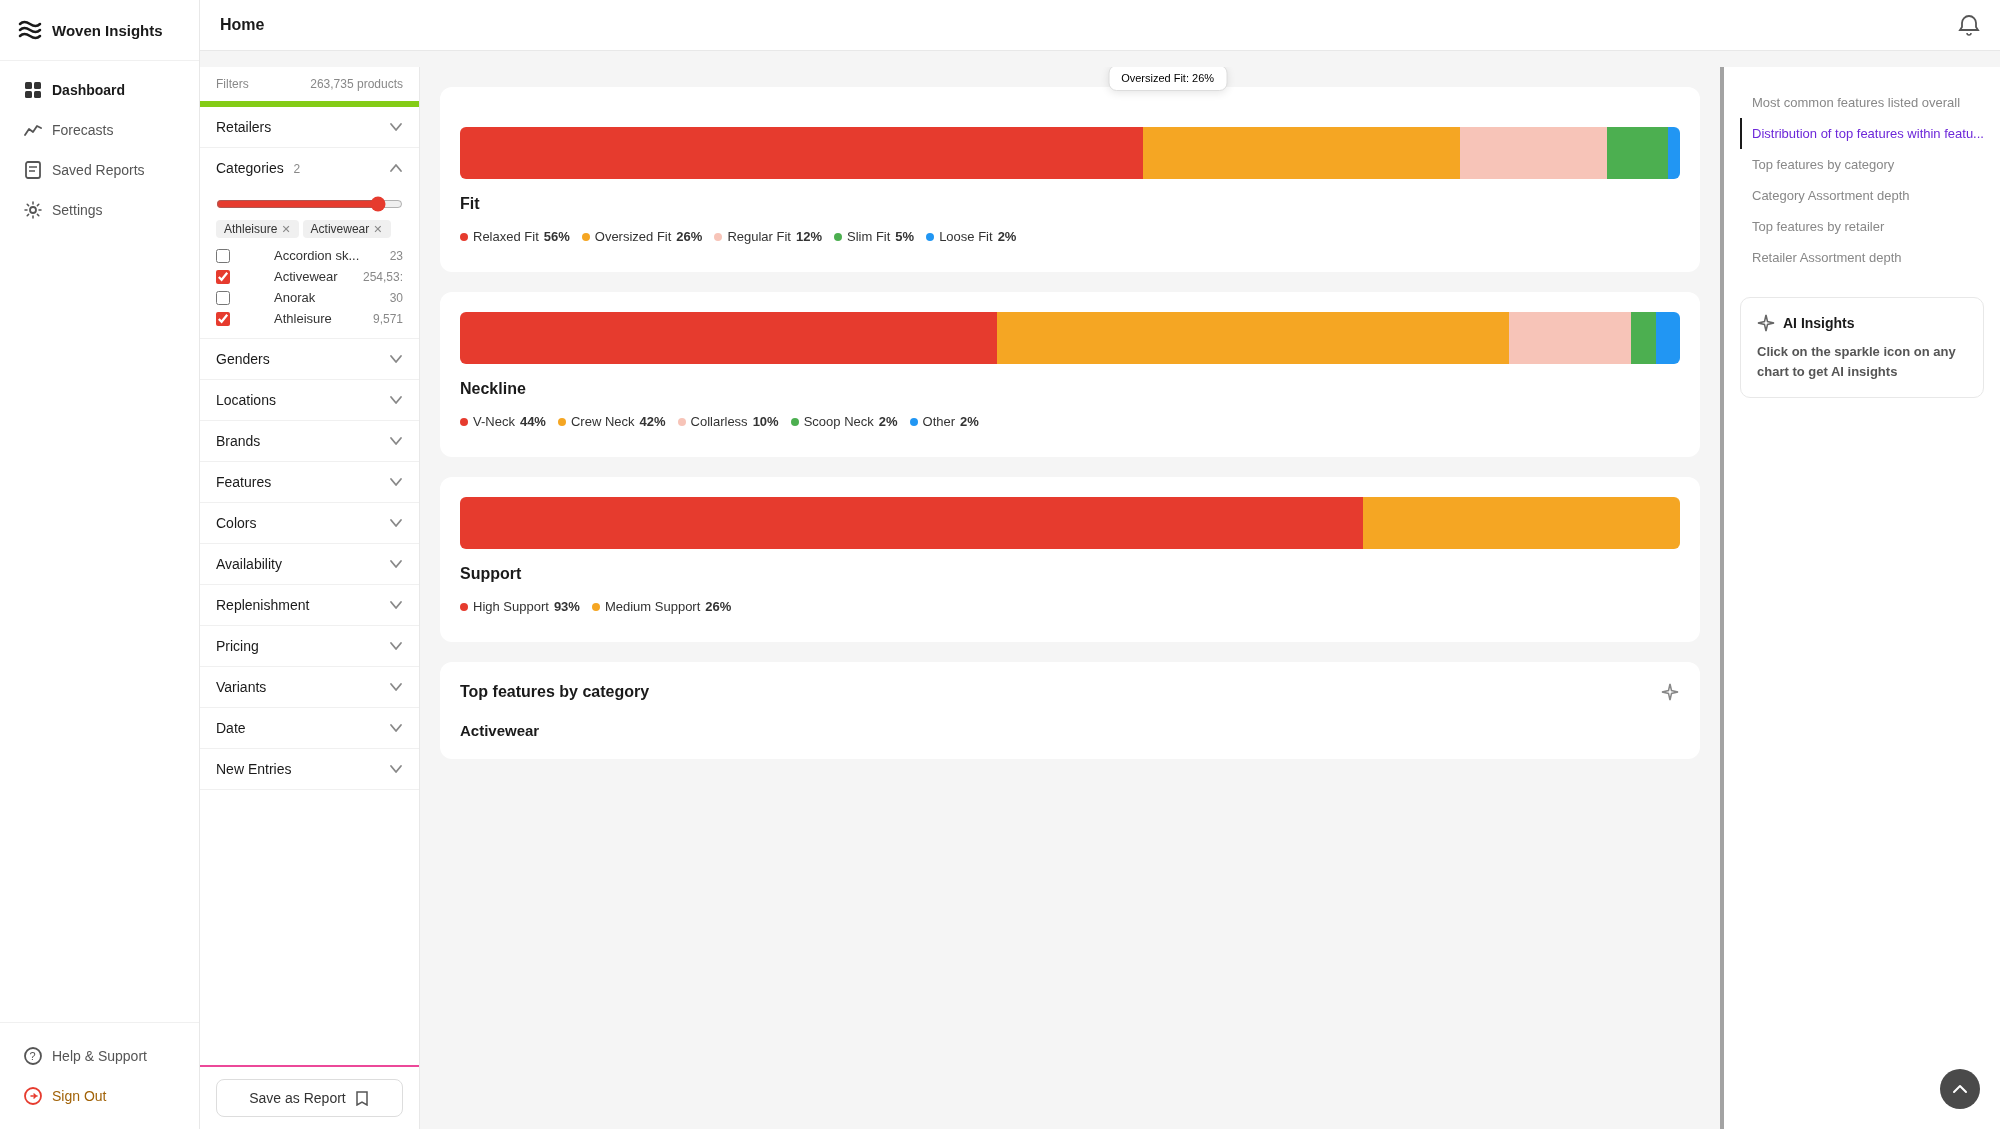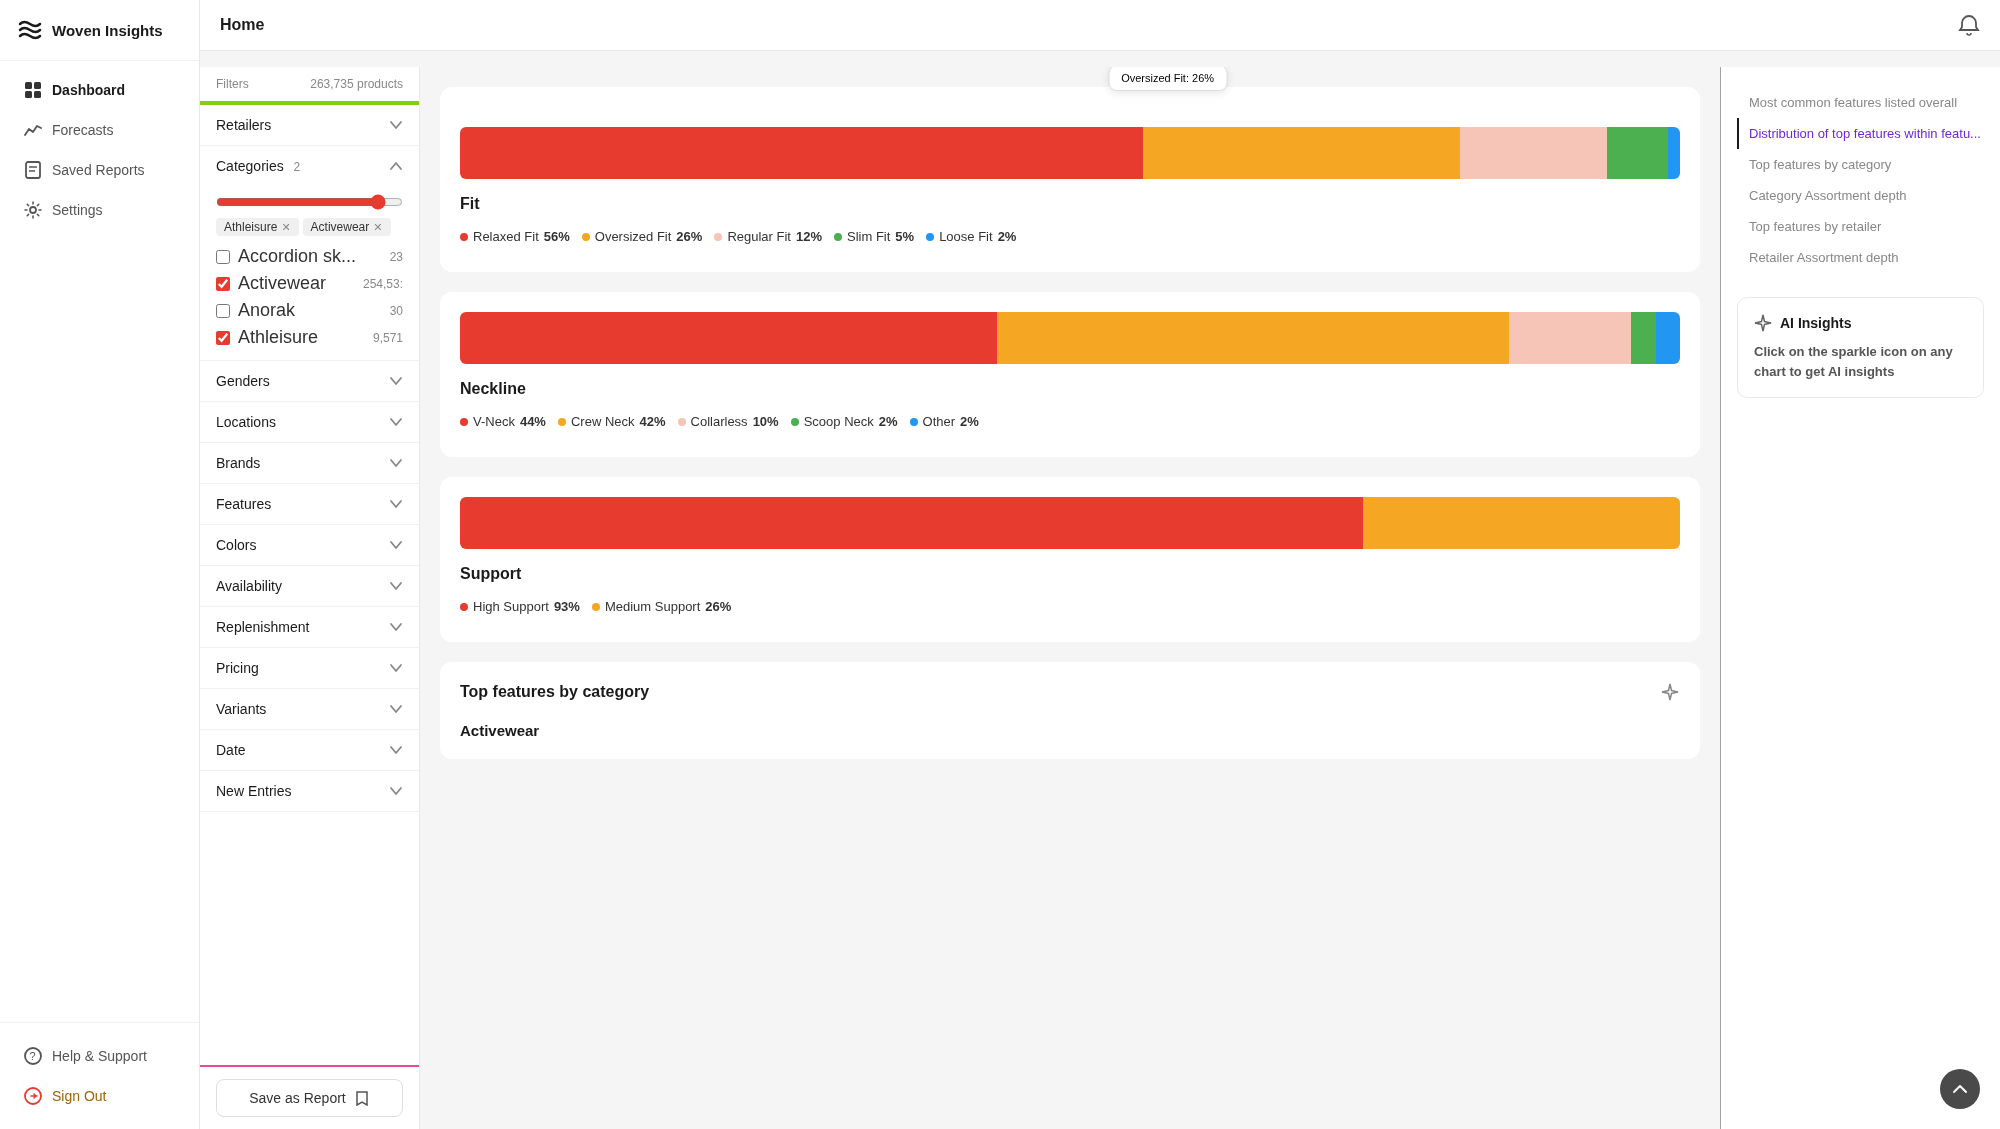--- a/index.html
+++ b/index.html
@@ -24,51 +24,51 @@
     
     .header { background: #fff; border-bottom: 1px solid #e8e8e8; padding: 14px 20px; display: flex; align-items: center; justify-content: space-between; flex-shrink: 0; }
     .header-title { font-size: 16px; font-weight: 600; color: #1a1a1a; }
     .bell-icon { width: 22px; height: 22px; color: #666; cursor: pointer; }
 
     
     .content-area { display: flex; flex: 1; overflow: hidden; }
 
     
     .filter-panel { width: 220px; background: #fff; border-right: 1px solid #e8e8e8; display: flex; flex-direction: column; overflow: hidden; flex-shrink: 0; }
-    .filter-header { padding: 10px 16px; display: flex; align-items: center; justify-content: space-between; border-bottom: 4px solid #84cc16; flex-shrink: 0; }
+    .filter-header { padding: 10px 16px; display: flex; align-items: center; justify-content: space-between; border-bottom: 6px solid #84cc16; flex-shrink: 0; }
     .filter-label { font-size: 12px; color: #888; }
     .filter-count { font-size: 12px; color: #888; }
     .filter-list { flex: 1; overflow-y: auto; }
     .filter-section { border-bottom: 1px solid #f0f0f0; }
     .filter-section-header { padding: 12px 16px; display: flex; align-items: center; justify-content: space-between; cursor: pointer; }
     .filter-section-label { font-size: 14px; color: #1a1a1a; font-weight: 500; }
     .filter-section-label .count { font-size: 12px; color: #888; margin-left: 6px; }
     .chevron { width: 14px; height: 14px; color: #888; transition: transform 0.2s; }
     .chevron.up { transform: rotate(180deg); }
 
     
     .categories-content { padding: 8px 16px 12px; }
     .filter-slider { width: 100%; accent-color: #e63b2e; margin-bottom: 8px; }
     .tag-list { display: flex; flex-wrap: wrap; gap: 4px; margin-bottom: 10px; }
     .tag { display: flex; align-items: center; gap: 4px; background: #f0f0f0; border-radius: 4px; padding: 2px 8px; font-size: 12px; color: #333; }
     .tag-remove { cursor: pointer; color: #888; font-size: 11px; }
     .category-items { display: flex; flex-direction: column; gap: 6px; }
     .category-item { display: flex; align-items: center; gap: 8px; }
     .category-checkbox { width: 14px; height: 14px; accent-color: #e63b2e; cursor: pointer; }
-    .category-name { font-size: 18px; color: #333; flex: 1; overflow: hidden; text-overflow: ellipsis; white-space: nowrap; }
+    .category-name { font-size: 13px; color: #333; flex: 1; overflow: hidden; text-overflow: ellipsis; white-space: nowrap; margin-left: 36px; }
     .category-num { font-size: 12px; color: #888; }
 
     .filter-bottom { padding: 12px 16px; border-top: 2px solid #ec4899; flex-shrink: 0; }
     .save-report-btn { display: flex; align-items: center; justify-content: center; gap: 8px; width: 100%; padding: 10px; border: 1px solid #ddd; border-radius: 8px; background: #fff; cursor: pointer; font-size: 14px; color: #333; }
 
     
     .main-content { flex: 1; overflow-y: auto; padding: 20px; background: #f5f5f5; }
 
     
-    .right-panel { width: 280px; background: #fff; border-left: 1px solid #a3a3a3; padding: 20px 16px; overflow-y: auto; flex-shrink: 0; }
+    .right-panel { width: 280px; background: #fff; border-left: 4px solid #a3a3a3; padding: 20px 16px; overflow-y: auto; flex-shrink: 0; }
     .right-panel-nav { display: flex; flex-direction: column; gap: 0; margin-bottom: 24px; }
     .right-nav-item { padding: 8px 0; font-size: 13px; color: #888; cursor: pointer; border-left: 2px solid transparent; padding-left: 10px; }
     .right-nav-item.active { color: #6d28d9; border-left-color: #1a1a1a; font-weight: 500; }
     .ai-insights-card { border: 1px solid #e8e8e8; border-radius: 10px; padding: 16px; }
     .ai-insights-title { display: flex; align-items: center; gap: 8px; font-size: 14px; font-weight: 600; color: #1a1a1a; margin-bottom: 10px; }
     .ai-insights-text { font-size: 13px; color: #555; line-height: 1.5; font-weight: bold; }
 
     
     .chart-card { background: #fff; border-radius: 12px; padding: 20px; margin-bottom: 20px; }
     .stacked-bar { display: flex; height: 52px; border-radius: 6px; overflow: hidden; margin-bottom: 16px; }

